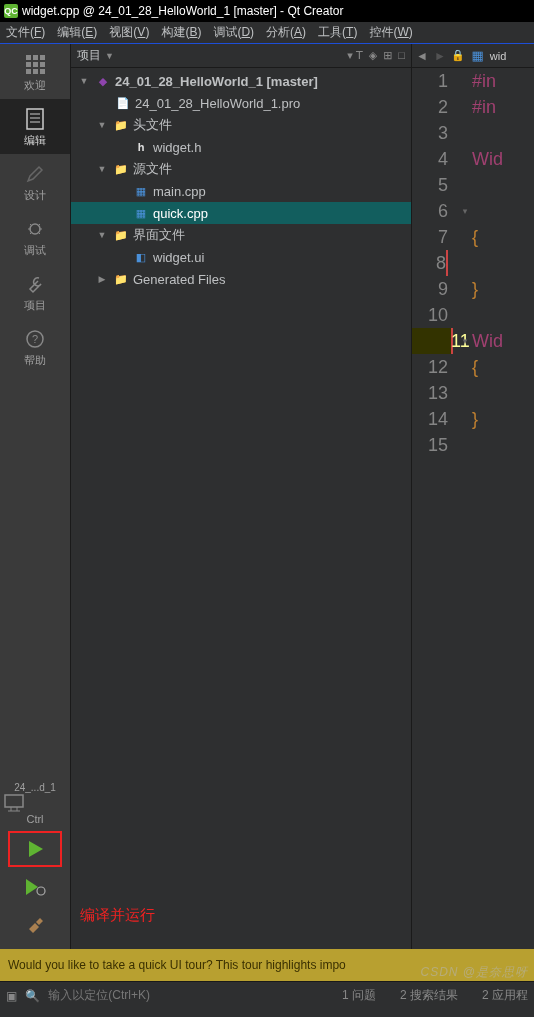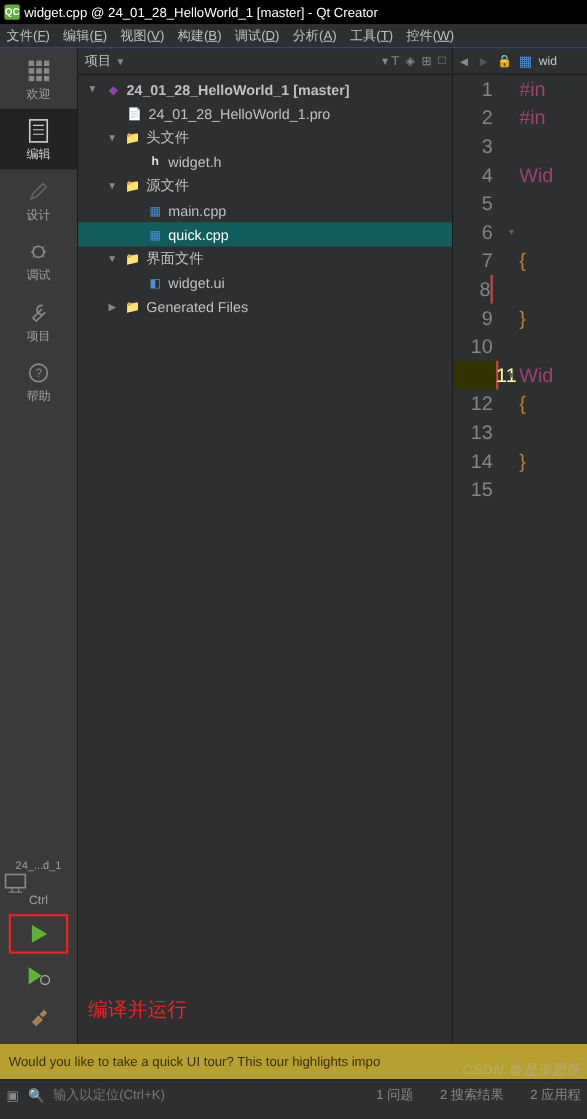--- a/index.html
+++ b/index.html
@@ -39,21 +39,21 @@
 .ed-tabs .fi { color: #4a90d9; font-size: 13px; }
 .code { flex: 1; display: flex; background: #2e2f30; font-family: Consolas, monospace; font-size: 18px; }
 .gutter { width: 46px; text-align: right; padding-right: 10px; color: #858585; background: #2e2f30; line-height: 26px; }
 .gutter .cur { background: #333300; color: #ffff99; padding-left: 39px; }
 .fold-col { width: 14px; color: #666; font-size: 9px; line-height: 26px; text-align: center; }
 .src { line-height: 26px; overflow: hidden; }
 .kw { color: #c08030; }
 .pp { color: #a04070; }
 .ty { color: #a04070; }
 .banner { height: 18px; background: #b8a030; color: #3a3000; font-size: 12px; display: flex; align-items: center; padding: 16px 8px; white-space: nowrap; overflow: hidden; }
-.annot { position: absolute; left: 80px; top: 906px; color: #e22; font-size: 18px; z-index: 10; }
+.annot { position: absolute; left: 80px; top: 906px; color: #e22; font-size: 15px; z-index: 10; }
 .status-row { height: 28px; display: flex; align-items: center; padding: 0 6px; gap: 8px; font-size: 12px; color: #888; border-top: 1px solid #1a1a1a; }
 .locator { flex: 0 0 auto; color: #777; }
 .status-right { margin-left: auto; display: flex; gap: 24px; }
 .watermark { position: absolute; right: 6px; bottom: 36px; color: #b6b6b6; font-size: 12px; opacity: 0.55; letter-spacing: 1px; font-style: italic; }
 svg { display: block; }
 </style>
 </head>
 <body>
 
 <div class="titlebar">

